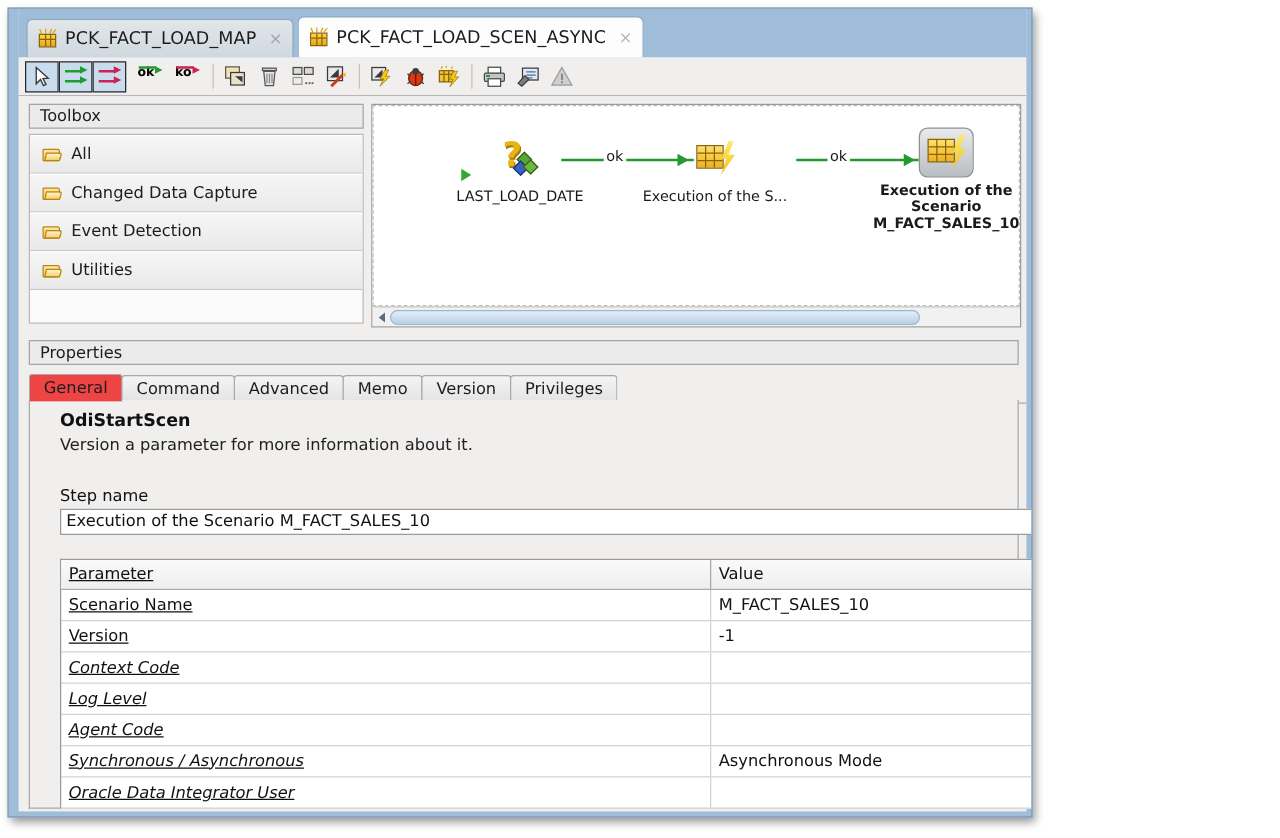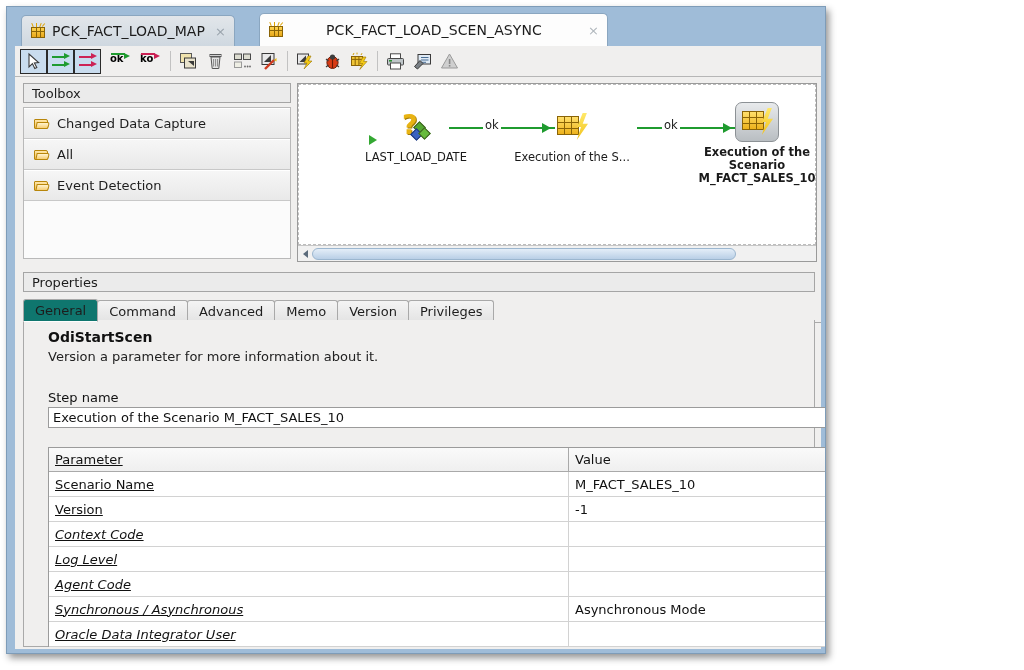--- a/index.html
+++ b/index.html
@@ -42,24 +42,23 @@
     border-radius: 5px 5px 0 0;
     font-size: 14px; color: #1c1c1c;
     white-space: nowrap;
   }
   .doc-tab.inactive {
     background: linear-gradient(#e2e6ea, #cfd8e0);
     left: 6px;
   }
   .doc-tab.active {
     background: #fdfdfd;
-    left: 244px;
+    left: 223px;
     height: 33px;
     z-index: 3;
-    gap: 36px;
   }
   .tab-label { margin: 0 8px 0 6px; letter-spacing: .1px; }
   .tab-close { font-size: 13px; color: #9aa4ad; padding: 0 2px; }
   .doc-tab.active .tab-close { color: #b0b7bd; }
 
   
   .pkg-icon { position: relative; width: 16px; height: 16px; flex: 0 0 16px; }
   .pkg-icon .crate {
     position: absolute; left: 1px; top: 4px; width: 14px; height: 11px;
     background: linear-gradient(#ffd34d, #e8a81b);
@@ -314,21 +313,21 @@
     height: 22px; padding: 0 11px;
     display: flex; align-items: center;
     font-size: 13px; color: #1d1d1d;
     border: 1px solid #a9a9a9;
     border-bottom: none;
     background: linear-gradient(#f4f4f4, #e3e3e3);
     margin-right: -1px;
     border-radius: 3px 3px 0 0;
   }
   .ptab.active {
-    background: #0f766e; height: 23px;
+    background: #ef4444; height: 23px;
     position: relative; z-index: 2;
     border-bottom: 1px solid #fdfdfd;
   }
   .ptab-filler { flex: 1 1 auto; height: 22px;
     border-bottom: 1px solid #a9a9a9; }
 
   #prop-body {
     position: absolute; left: 8px; right: 6px; top: 52px; bottom: 2px;
     background: #f0efee;
     border: 1px solid #a9a9a9; border-top: none;
@@ -583,35 +582,42 @@
     <div id="main-area">
 
       <div id="toolbox">
         <div class="tbx-title">Toolbox</div>
         <div class="tbx-list">
           <div class="tbx-item">
             <span class="folder-icon">
                 <span class="bk"></span>
                 <span class="fr"></span>
               </span>
-            <span>Changed Data Capture</span>
+            <span>All</span>
           </div>
           <div class="tbx-item">
             <span class="folder-icon">
                 <span class="bk"></span>
                 <span class="fr"></span>
               </span>
-            <span>All</span>
+            <span>Changed Data Capture</span>
           </div>
           <div class="tbx-item">
             <span class="folder-icon">
                 <span class="bk"></span>
                 <span class="fr"></span>
               </span>
             <span>Event Detection</span>
+          </div>
+          <div class="tbx-item">
+            <span class="folder-icon">
+                <span class="bk"></span>
+                <span class="fr"></span>
+              </span>
+            <span>Utilities</span>
           </div>
         </div>
       </div>
 
       <div id="canvas-wrap">
         <div id="canvas">
 
           <div class="node" style="left:52px; top:22px; width:130px;">
             <div class="icon-slot">
               <span class="var-ico">

